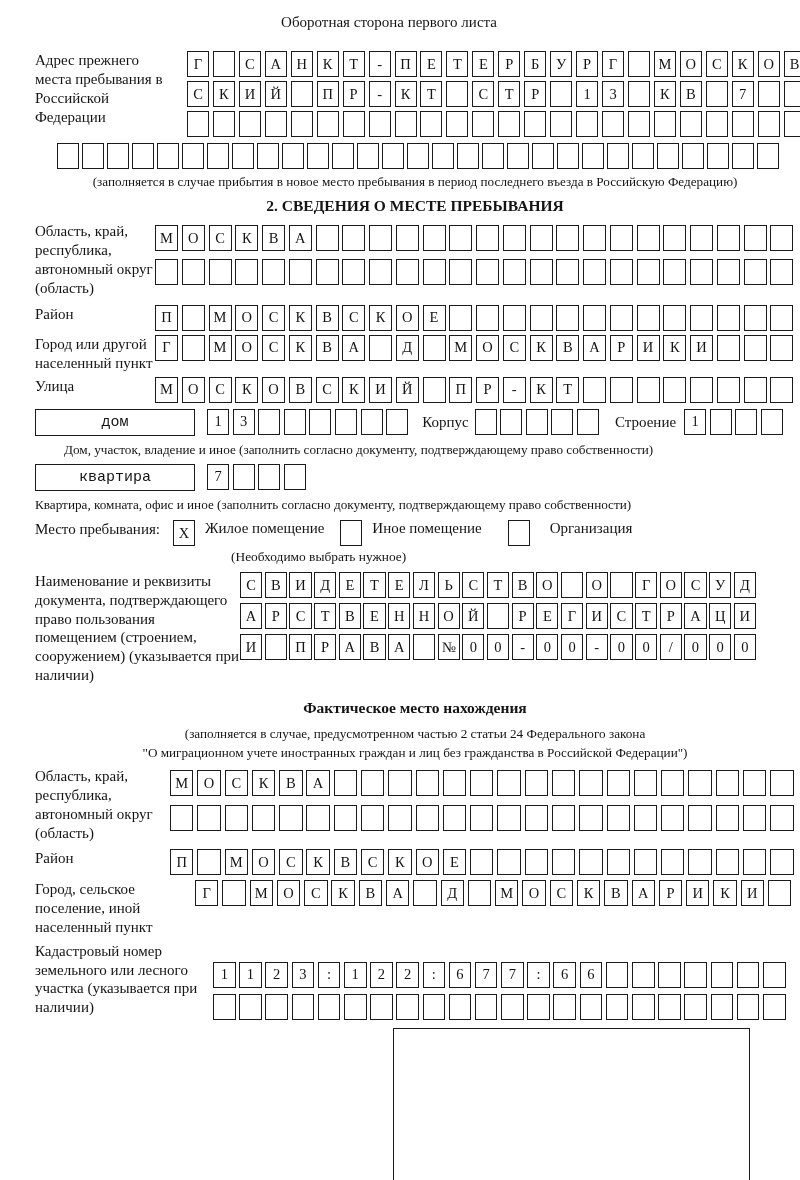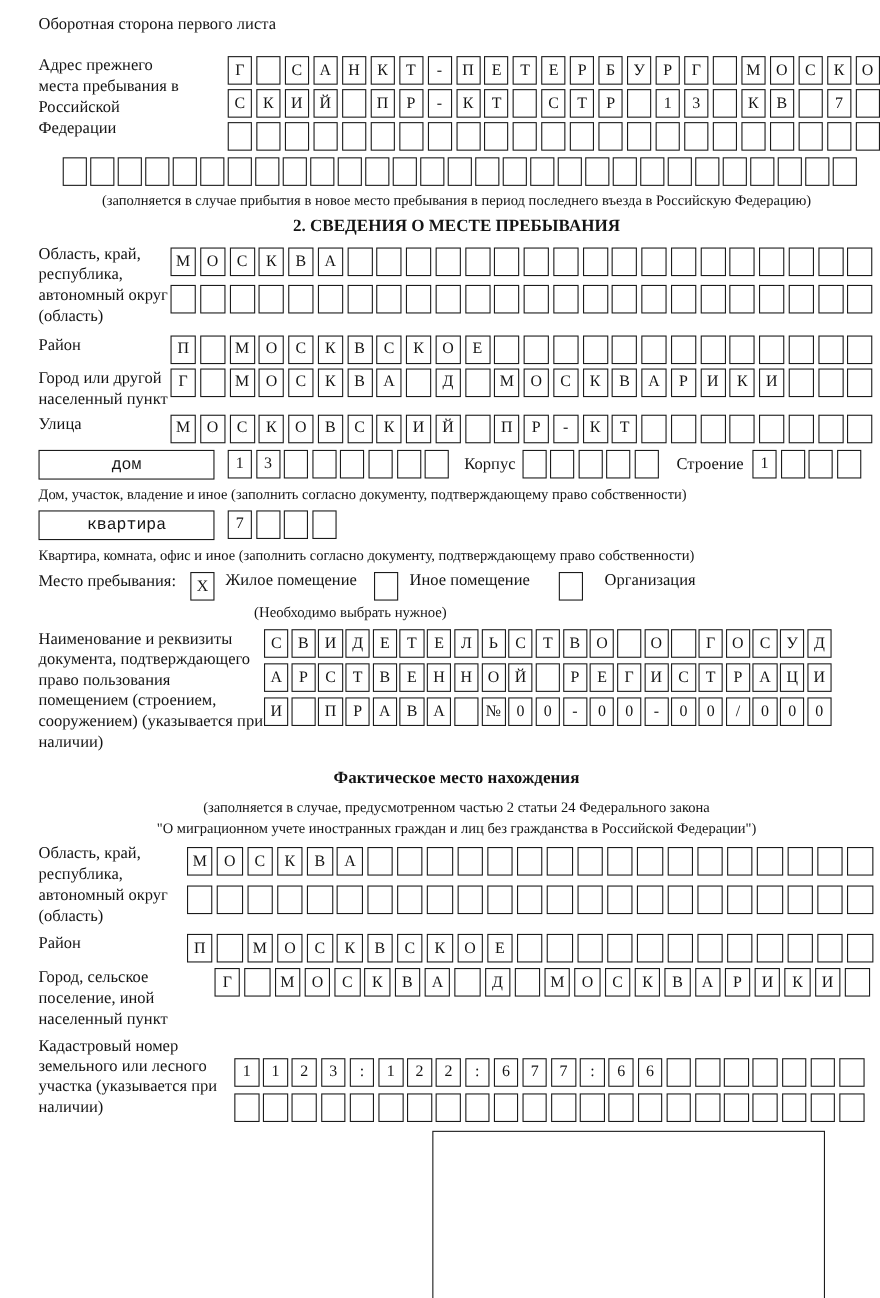--- a/index.html
+++ b/index.html
@@ -1,21 +1,21 @@
 <!DOCTYPE html>
 <html><head>
 <meta charset="utf-8">
 <style>
   html,body{margin:0;padding:0;}
   body{
     width:800px;height:1180px;overflow:hidden;background:#ffffff;color:#141414;
     font-family:"Liberation Serif","DejaVu Serif",serif;
   }
   .page{box-sizing:border-box;width:800px;height:1180px;padding:14px 5px 0 35px;position:relative;}
-  .hdr{font-size:15px;text-align:left;padding-right:52px;}
+  .hdr{font-size:15px;text-align:center;padding-right:52px;}
 
   .field{display:flex;align-items:flex-start;}
   .field.vcenter{align-items:flex-start;}
   .label{font-size:15px;line-height:1.26;flex:0 0 auto;}
   .rows{display:flex;flex-direction:column;gap:4px;}
 
   .cells{display:flex;gap:var(--gap,4px);flex:0 0 auto;}
   .cell{
     box-sizing:border-box;flex:0 0 var(--cw,22px);width:var(--cw,22px);height:26px;
     border:1.7px solid #1b1b1b;display:flex;align-items:center;justify-content:center;
@@ -56,21 +56,21 @@
   .opt-label{font-size:15px;margin:0 16px 0 10px;}
   .mesto-note{font-size:13.4px;margin-left:196px;margin-top:3px;}
 </style>
 </head>
 <body>
 
 <div class="page">
 
   <div class="hdr">Оборотная сторона первого листа</div>
 
-  <div class="field" style="margin-top:20px;gap:20px;">
+  <div class="field" style="margin-top:20px;">
     <div class="label w142" style="padding-right:10px;">Адрес прежнего места пребывания в Российской Федерации</div>
     <div class="rows">
       <div class="cells c-s1">
           <span class="cell">Г</span>
           <span class="cell"></span>
           <span class="cell">С</span>
           <span class="cell">А</span>
           <span class="cell">Н</span>
           <span class="cell">К</span>
           <span class="cell">Т</span>
@@ -350,21 +350,21 @@
         <span class="cell"></span>
       </div>
     <div class="inline-label" style="margin:0 8px 0 16px;">Строение</div>
     <div class="cells c-sm">
         <span class="cell">1</span>
         <span class="cell"></span>
         <span class="cell"></span>
         <span class="cell"></span>
       </div>
   </div>
-  <div class="caption" style="margin-top:5px;">Дом, участок, владение и иное (заполнить согласно документу, подтверждающему право собственности)</div>
+  <div class="caption" style="margin-top:5px;margin-left:29px;">Дом, участок, владение и иное (заполнить согласно документу, подтверждающему право собственности)</div>
 
   <div class="field vcenter" style="margin-top:6px;">
     <div class="widebox">квартира</div>
     <div class="cells c-sm" style="margin-left:12px;">
         <span class="cell">7</span>
         <span class="cell"></span>
         <span class="cell"></span>
         <span class="cell"></span>
       </div>
   </div>

